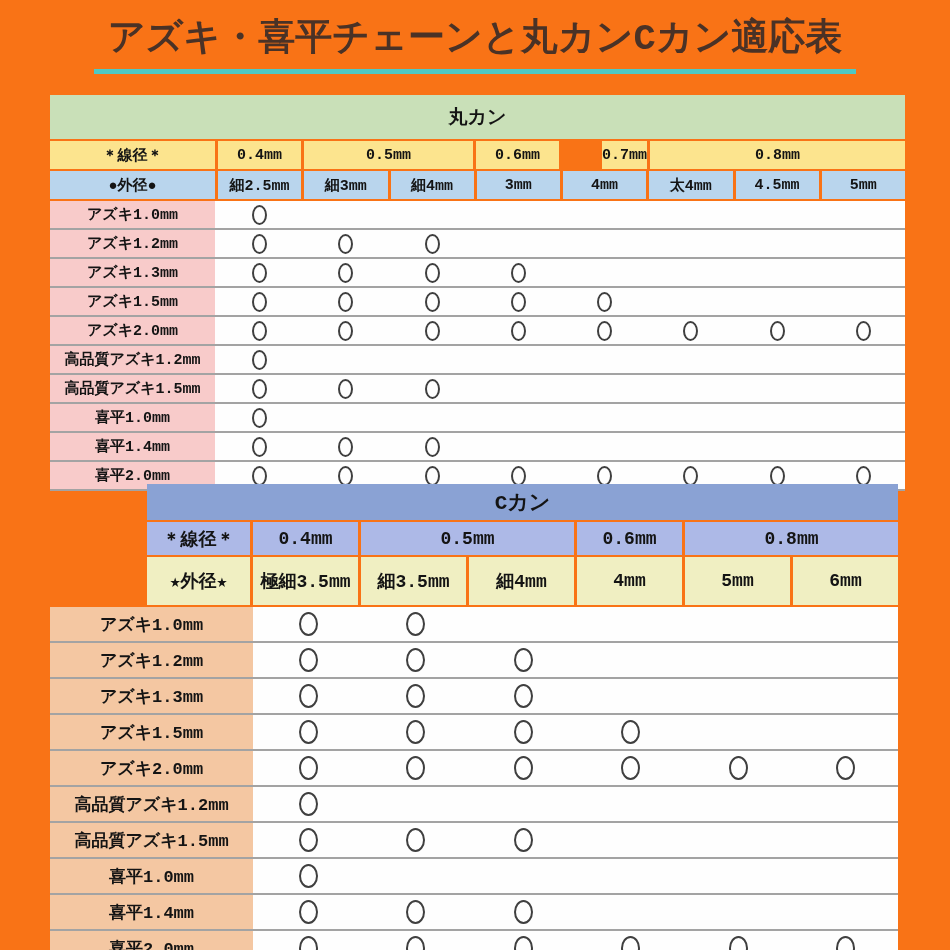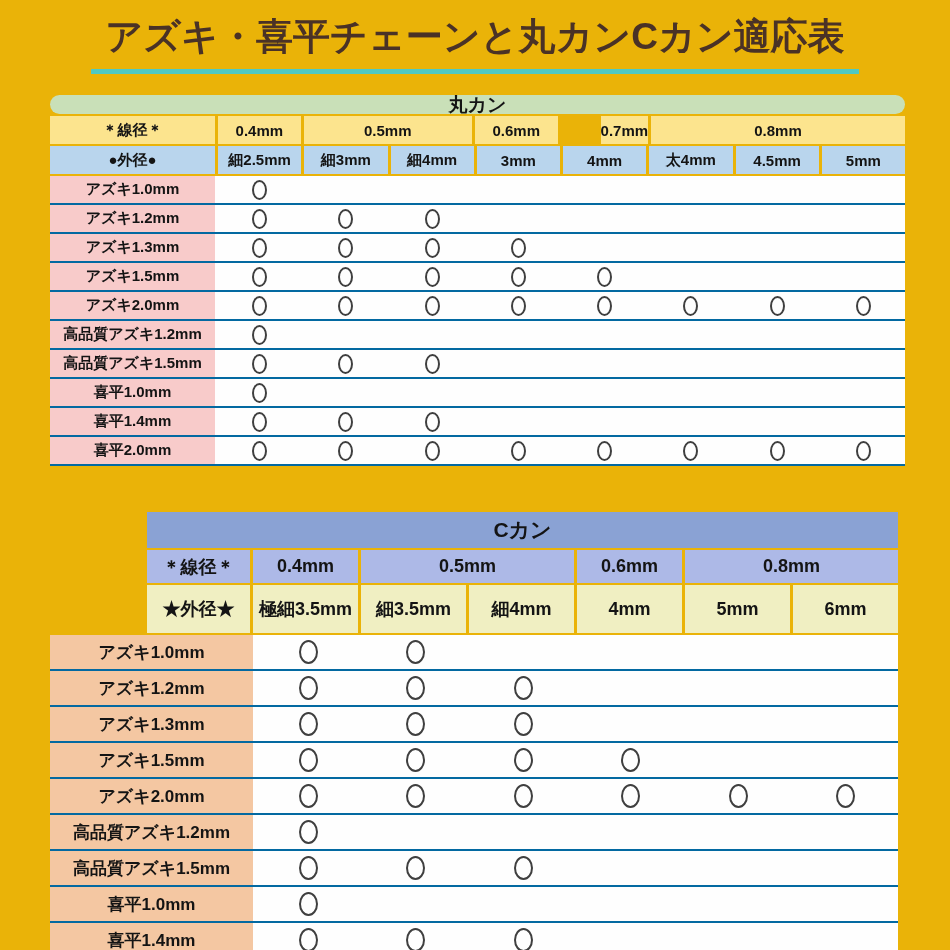--- a/index.html
+++ b/index.html
@@ -1,49 +1,49 @@
 <!DOCTYPE html>
 <html style="--title-text: #4a3226; --title-underline: #4fc9c3; --maru-kan-header-bg: #c9e0b8; --maru-kan-wire-bg: #fce48e; --maru-kan-outer-bg: #b9d5ed; --maru-kan-label-bg: #f8cbca; --c-kan-header-bg: #8aa2d4; --c-kan-wire-bg: #adb9e7; --c-kan-outer-bg: #f0efc2; --c-kan-label-bg: #f4c7a2; --row-separator: #333333;"><head>
 <meta charset="utf-8">
 <style>
   html,body{margin:0;padding:0;background:#ffffff;}
   .page{
     position:relative;width:950px;height:950px;overflow:hidden;
-    background:#eab308;color:#141414;
-    font-family:Liberation Sans, sans-serif;
+    background:#f97316;color:#141414;
+    font-family:Liberation Mono, monospace;
   }
   
   .title-wrap{position:absolute;top:12px;left:0;width:100%;text-align:center;}
   .title{
     display:inline-block;margin:0;font-size:37px;font-weight:bold;
     color:var(--title-text,#4a3226);
     border-bottom:5px solid var(--title-underline,#4fc9c3);
     padding:0 14px 7px;white-space:nowrap;
   }
   
   .cell{display:flex;align-items:center;justify-content:center;font-weight:bold;white-space:nowrap;}
   .mark{border:2px solid #3f3f3f;border-radius:50%;box-sizing:border-box;background:transparent;}
-  .row{border-bottom:2px solid #0369a1;background:#fefefe;}
+  .row{border-bottom:2px solid #a3a3a3;background:#fefefe;}
   
   .t1{position:absolute;left:50px;top:95px;width:855px;}
   .t1-header{
-    height:19px;margin-bottom:2px;background:var(--maru-kan-header-bg,#c9e0b8);
+    height:44px;margin-bottom:2px;background:var(--maru-kan-header-bg,#c9e0b8);
     display:flex;align-items:center;justify-content:center;
-    font-weight:bold;font-size:19px;border-radius:14px;
+    font-weight:bold;font-size:19px;
   }
   .t1 .grid{display:grid;grid-template-columns:165px repeat(8,1fr);column-gap:3px;margin-bottom:2px;}
   .t1 .grid .cell{height:28px;font-size:15px;}
   .t1 .wire .cell{background:var(--maru-kan-wire-bg,#fce48e);}
   .t1 .outer .cell{background:var(--maru-kan-outer-bg,#b9d5ed);}
   .t1 .row{display:grid;grid-template-columns:165px repeat(8,1fr);column-gap:3px;height:27px;}
   .t1 .row-label{background:var(--maru-kan-label-bg,#f8cbca);font-size:15px;}
   .t1 .mark{width:15px;height:20px;}
   
   .t2{position:absolute;left:50px;top:484px;width:848px;}
-  .t2 .hdr-block{margin-left:97px;margin-top:28px;}
+  .t2 .hdr-block{margin-left:97px;}
   .t2-header{
     height:36px;margin-bottom:2px;background:var(--c-kan-header-bg,#8aa2d4);
     display:flex;align-items:center;justify-content:center;
     font-weight:bold;font-size:21px;
   }
   .t2 .grid{display:grid;grid-template-columns:103px repeat(6,1fr);column-gap:3px;margin-bottom:2px;}
   .t2 .wire .cell{background:var(--c-kan-wire-bg,#adb9e7);height:33px;font-size:18px;}
   .t2 .outer .cell{background:var(--c-kan-outer-bg,#f0efc2);height:48px;font-size:18px;}
   .t2 .row{display:grid;grid-template-columns:203px repeat(6,1fr);column-gap:3px;height:34px;}
   .t2 .row-label{background:var(--c-kan-label-bg,#f4c7a2);font-size:17px;}

